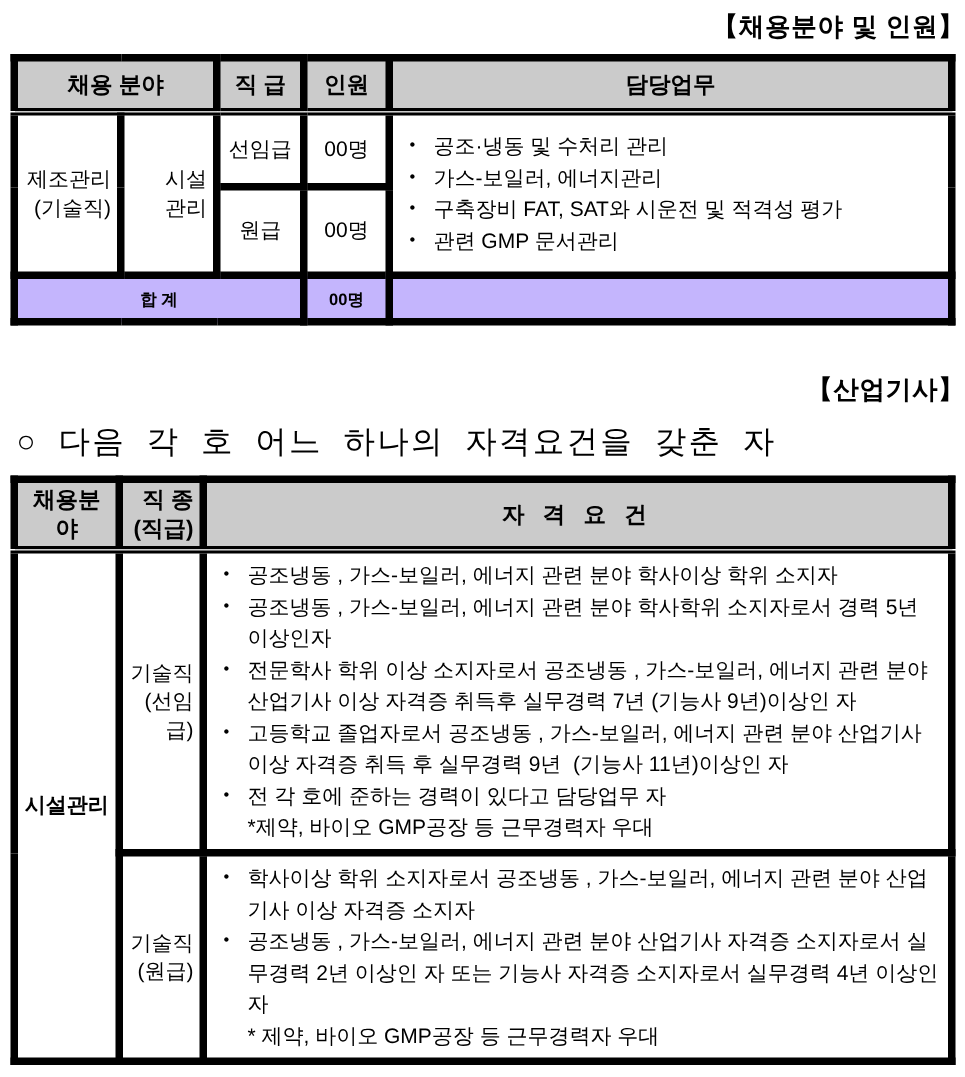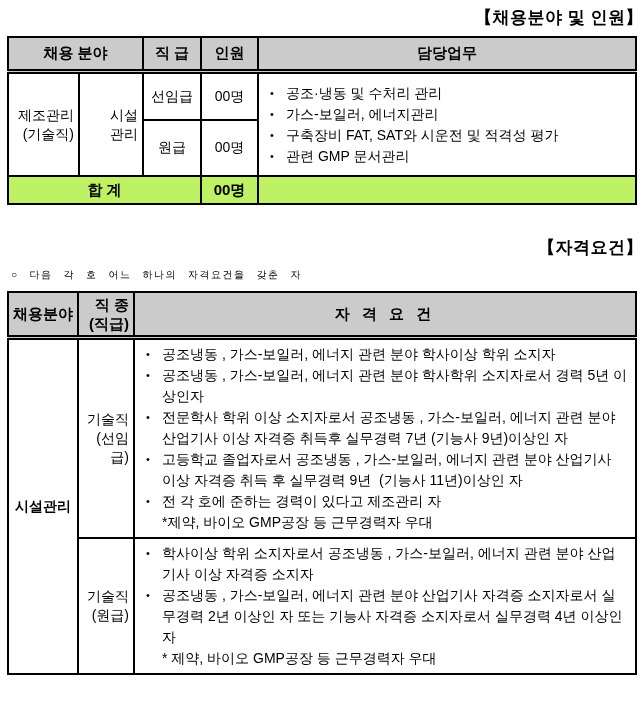--- a/index.html
+++ b/index.html
@@ -15,55 +15,55 @@
     margin:6px 0 7px 8px;
     text-align:right;
   }
   .doc-title.second{margin-top:31px;margin-bottom:5px;}
 
   table{
     border-collapse:collapse;table-layout:fixed;
     margin-left:7px;width:630px;
   }
   table{border:2px solid #000;}
-  th,td{border:2px solid #000000;padding:2px 4px;vertical-align:middle;}
+  th,td{border:5px solid #000000;padding:2px 4px;vertical-align:middle;}
   th{
     background:#cbcbcb;font-weight:bold;font-size:15px;text-align:center;
     border-bottom:5px double #000;
   }
   td{font-size:14px;}
   .c{text-align:center;}
   .pre{white-space:pre-line;line-height:19px;text-align:right;}
   .bold{font-weight:bold;}
 
   .t1 th{height:27px;}
   .t1 .row1 td{height:41px;}
   .t1 .row2 td{height:50px;}
   .t1 .total td{
-    background:#bef264;font-weight:bold;font-size:15px;height:22px;
+    background:#c4b5fd;font-weight:bold;font-size:11px;height:22px;
   }
 
   .t2 th{height:33px;}
   .t2 .qhead{letter-spacing:4px;margin-top:40px;}
   .t2 .r1 td{height:176px;}
   .t2 .r2 td{height:122px;}
 
   .list-cell{padding:4px 6px 4px 11px;vertical-align:middle;}
   .li{display:flex;line-height:21px;}
   .li .b{flex:0 0 16px;font-size:11px;line-height:21px;}
   .li .t{white-space:pre-wrap;}
   .star-note{padding-left:16px;line-height:21px;white-space:pre-wrap;}
 
   .note{
     margin:9px 0 0 8px;font-size:13px;font-weight:bold;letter-spacing:-.2px;
   }
 
   .serif{font-family:"Liberation Serif","DejaVu Serif",serif;}
   .intro{
-    font-size:10px;margin:9px 0 9px 11px;
+    font-size:21px;margin:9px 0 9px 11px;
     letter-spacing:1.5px;word-spacing:7px;
   }
 </style>
 </head>
 <body>
 
 <div class="page">
 
   <div class="doc-title">【채용분야 및 인원】</div>
 
@@ -114,21 +114,21 @@
       </tr>
       <tr class="total">
         <td colspan="3" class="c">합 계</td>
         <td class="c">00명</td>
         <td></td>
       </tr>
     </tbody>
   </table>
 
 
-  <div class="doc-title second">【자격요건】</div>
+  <div class="doc-title second">【산업기사】</div>
 
   <div class="intro serif">○ 다음 각 호 어느 하나의 자격요건을 갖춘 자</div>
 
   <table class="t2">
     <colgroup>
       <col style="width:70px">
         <col style="width:56px">
         <col>
     </colgroup>
     <tbody>
@@ -154,21 +154,21 @@
           <div class="li">
             <span class="b">•</span>
             <span class="t">전문학사 학위 이상 소지자로서 공조냉동 , 가스-보일러, 에너지 관련 분야 산업기사 이상 자격증 취득후 실무경력 7년 (기능사 9년)이상인 자</span>
           </div>
           <div class="li">
             <span class="b">•</span>
             <span class="t">고등학교 졸업자로서 공조냉동 , 가스-보일러, 에너지 관련 분야 산업기사 이상 자격증 취득 후 실무경력 9년  (기능사 11년)이상인 자</span>
           </div>
           <div class="li">
             <span class="b">•</span>
-            <span class="t">전 각 호에 준하는 경력이 있다고 제조관리 자</span>
+            <span class="t">전 각 호에 준하는 경력이 있다고 담당업무 자</span>
           </div>
           <div class="star-note">*제약, 바이오 GMP공장 등 근무경력자 우대</div>
         </td>
       </tr>
       <tr class="r2">
         <td class="c pre">기술직
 (원급)</td>
         <td class="list-cell">
           <div class="li">
             <span class="b">•</span>

